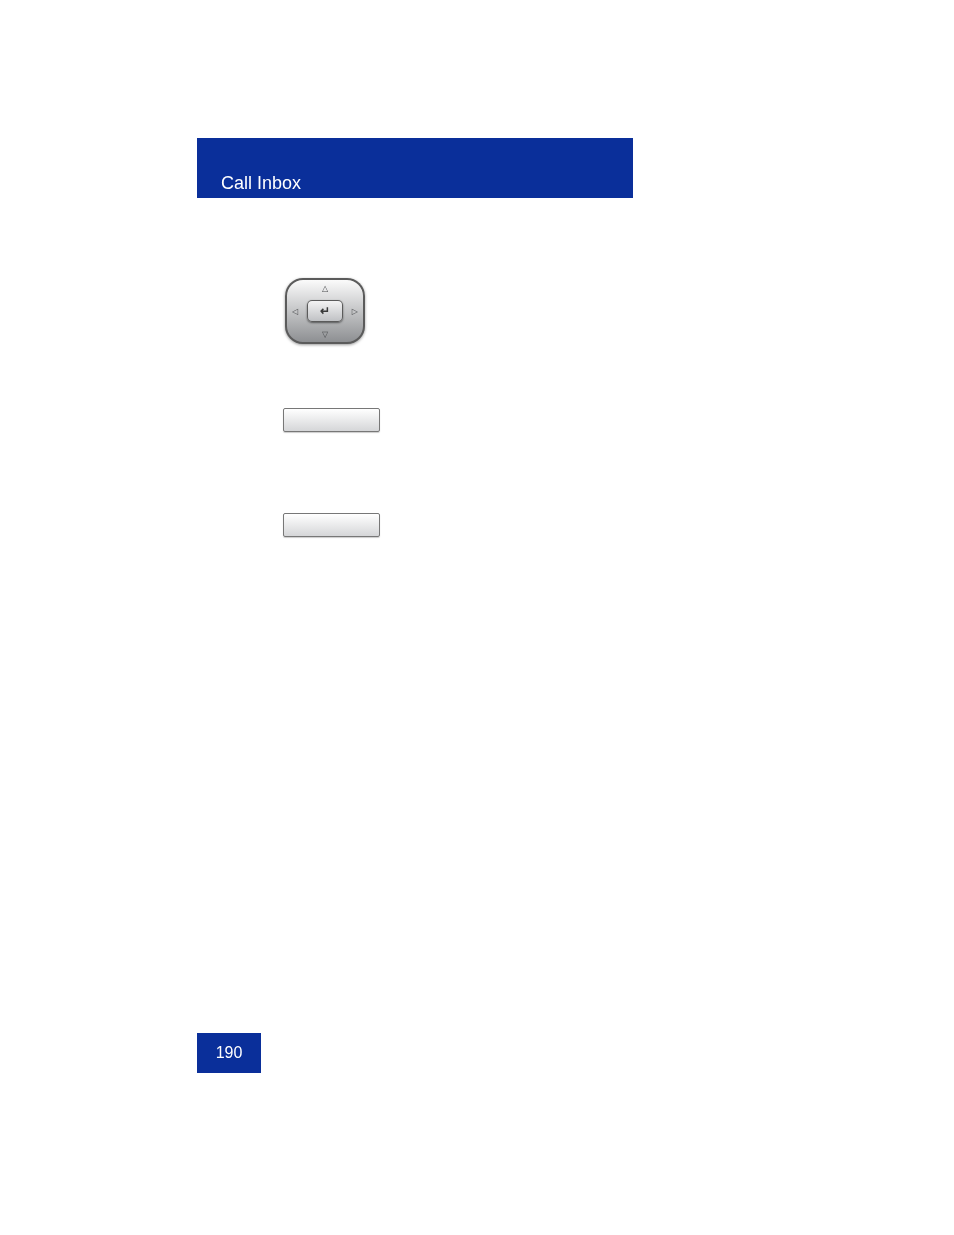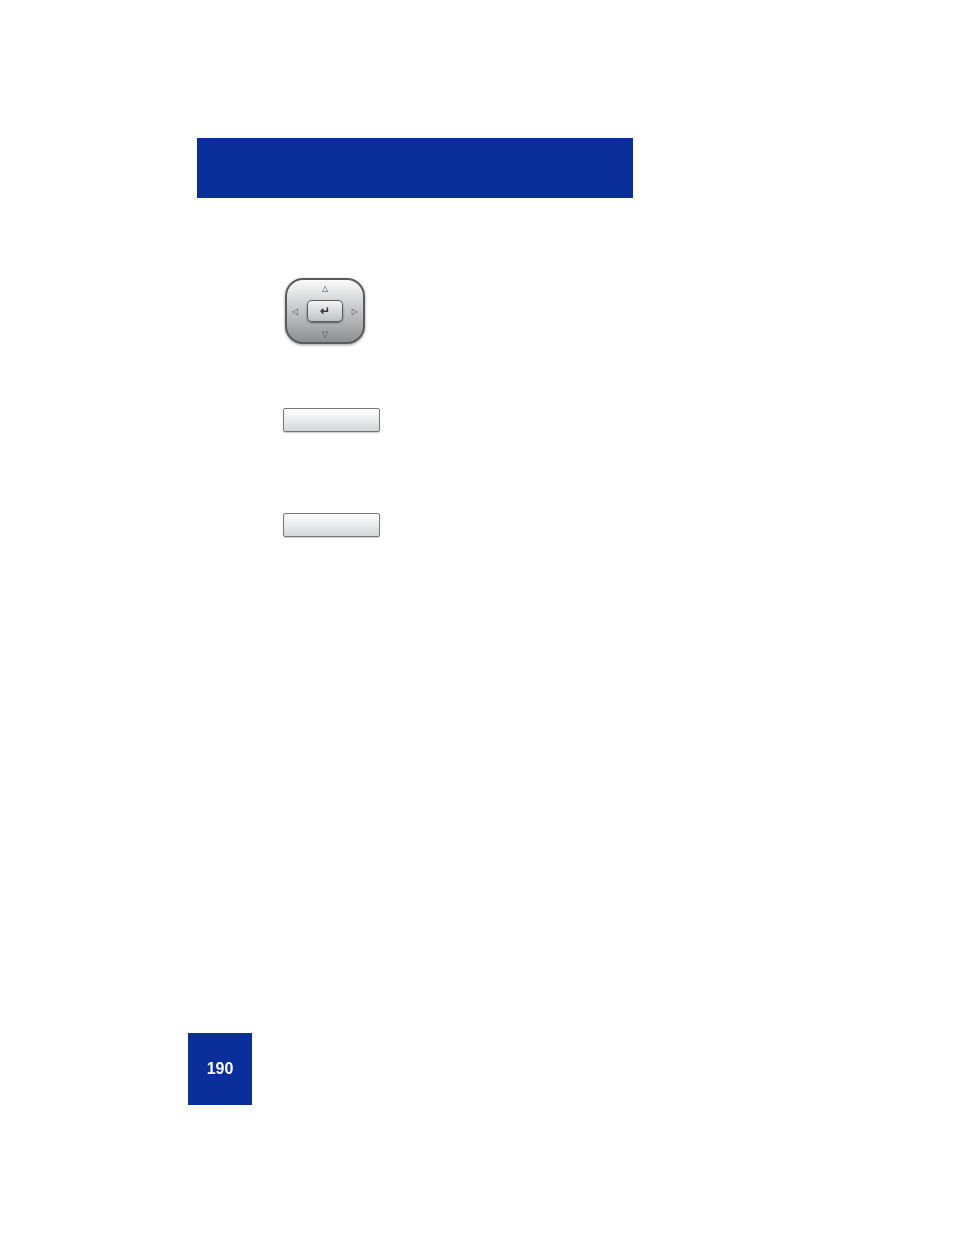--- a/index.html
+++ b/index.html
@@ -25,21 +25,20 @@
     height: 60px;
     background: #0a2f9a;
   }
   .header-title {
     position: absolute;
     left: 221px;
     top: 173px;
     color: #ffffff;
     font-weight: normal;
     font-size: 18px;
-    margin-top: 24px;
   }
 
   
   .dpad-wrap {
     position: absolute;
     left: 285px;
     top: 278px;
     width: 80px;
     height: 66px;
   }
@@ -84,27 +83,27 @@
     border: 1px solid #777;
     border-radius: 2px;
     box-shadow: 0 1px 1px rgba(0,0,0,0.2);
   }
   .sk1 { left: 283px; top: 408px; }
   .sk2 { left: 283px; top: 513px; }
 
   
   .page-badge {
     position: absolute;
-    left: 188px;
+    left: 197px;
     top: 1033px;
     width: 64px;
-    height: 72px;
+    height: 40px;
     background: #0a2f9a;
     color: #ffffff;
-    font-weight: bold;
+    font-weight: normal;
     font-size: 16px;
     display: flex;
     align-items: center;
     justify-content: center;
   }
 </style>
 </head>
 <body>
 <div class="page">
 

